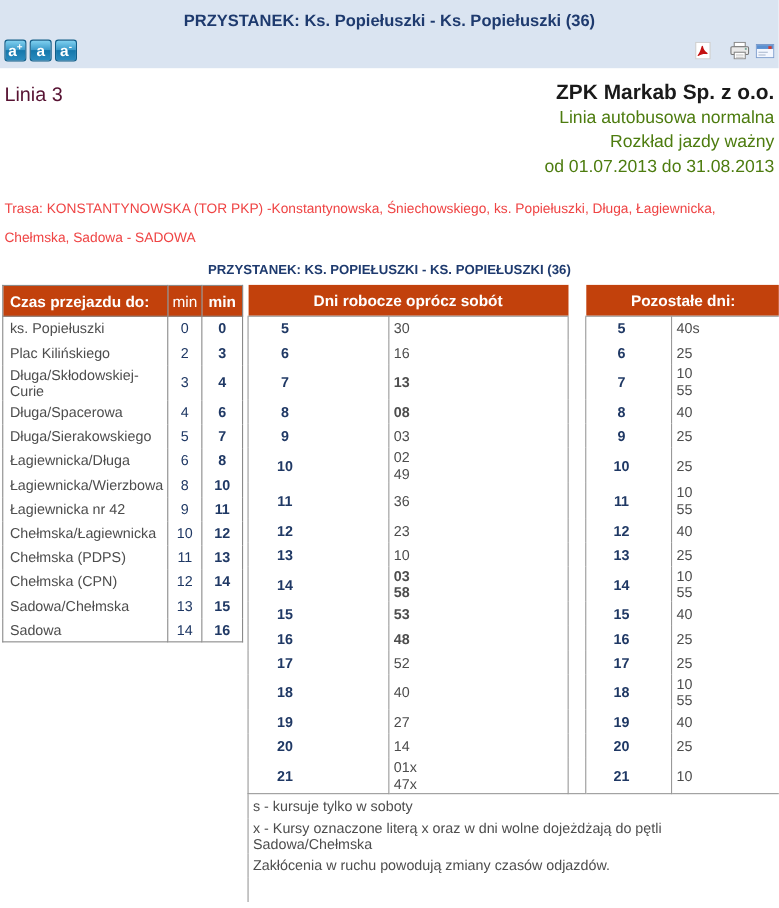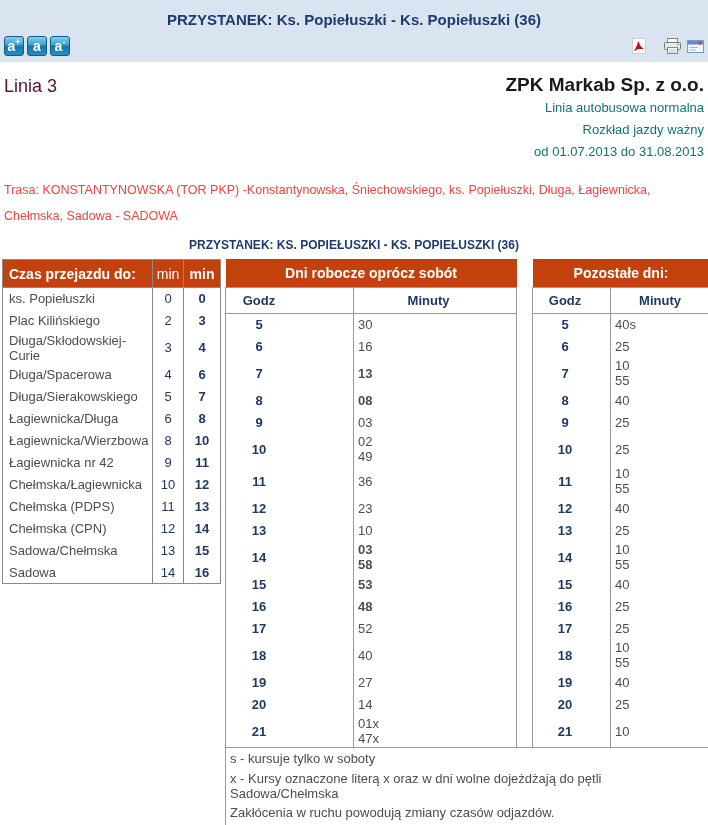--- a/index.html
+++ b/index.html
@@ -21,21 +21,21 @@
   .fi sup{font-size:9px;line-height:0;}
   .action-icons{position:absolute;right:4px;top:38px;display:flex;align-items:center;}
   .action-icons .sp{width:16px;}
   .action-icons span{display:inline-flex;cursor:pointer;}
   
   .content{padding:0 2px;}
   .head-flex{display:flex;justify-content:space-between;padding:10px 2px 0 2px;}
   .line-name{font-size:18px;font-weight:normal;color:#571232;line-height:28px;}
   .company-block{text-align:right;}
   .company{font-size:19px;font-weight:bold;color:#1a1a1a;line-height:25px;}
-  .company-sub{font-size:13px;color:#0f766e;line-height:22px;}
+  .company-sub{font-size:16px;color:#4d7c0f;line-height:22px;}
   .route{font-size:12.5px;color:#ef4444;line-height:26px;margin-top:14px;padding-left:2px;}
   .stop-title{text-align:center;font-size:12px;font-weight:bold;color:#1e3a6e;margin-top:9px;}
   
   .tables{display:flex;align-items:flex-start;margin-top:7px;}
   table{border-collapse:collapse;}
   
   .travel{width:218px;table-layout:fixed;}
   .travel th,.travel td{box-sizing:border-box;}
   .travel th{background:#c2410c;color:#fff;height:28px;font-size:14px;border:1px solid #8a8a8a;}
   .travel th.name{text-align:left;padding-left:6px;font-weight:bold;}
@@ -214,27 +214,20 @@
           <col style="width:16px">
         <col style="width:78px">
           <col style="width:99px">
       </colgroup>
       <thead>
         <tr>
           <th class="teal" colspan="2">Dni robocze oprócz sobót</th>
           <th class="gap"></th>
           <th class="teal" colspan="2">Pozostałe dni:</th>
         </tr>
-        <tr>
-          <th class="sub cl cr shiftA">Godz</th>
-          <th class="sub cr shiftMA">Minuty</th>
-          <th class="gap"></th>
-          <th class="sub cl cr shiftB">Godz</th>
-          <th class="sub cr">Minuty</th>
-        </tr>
       </thead>
       <tbody id="time-body">
           <tr>
             <td class="hour cl cr shiftA">5</td>
             <td class="mins cr"><span class="min wA">30</span></td>
             <td class="gap"></td>
             <td class="hour cl cr shiftB">5</td>
             <td class="mins cr"><span class="min wB">40s</span></td>
           </tr>
           <tr>

